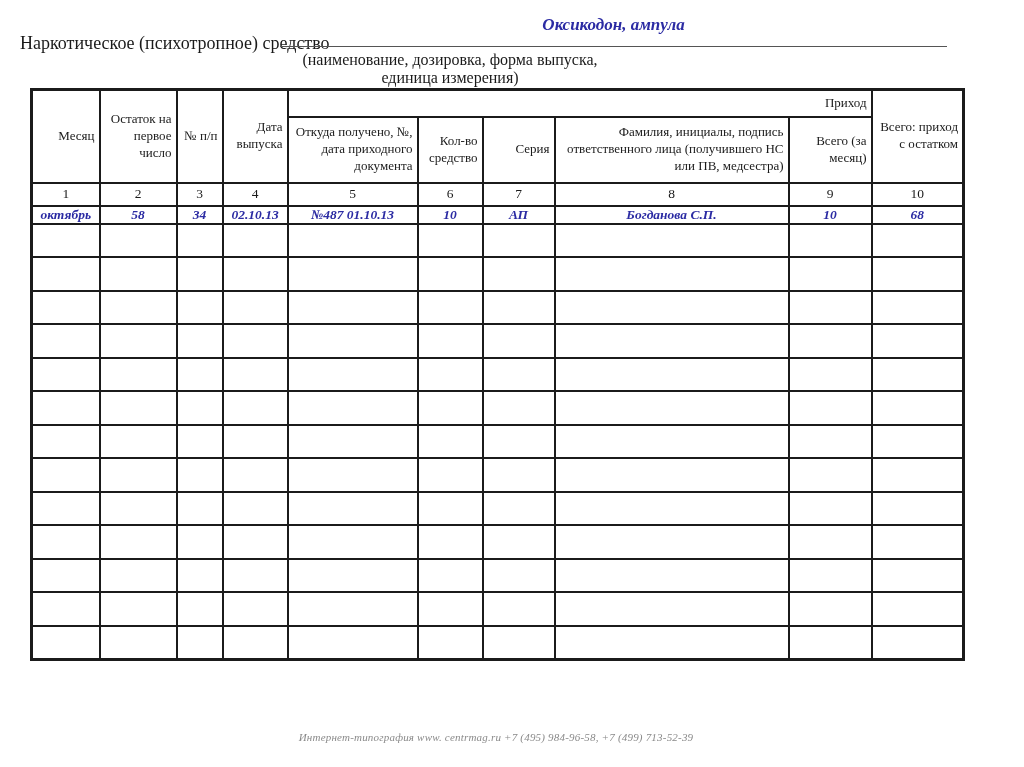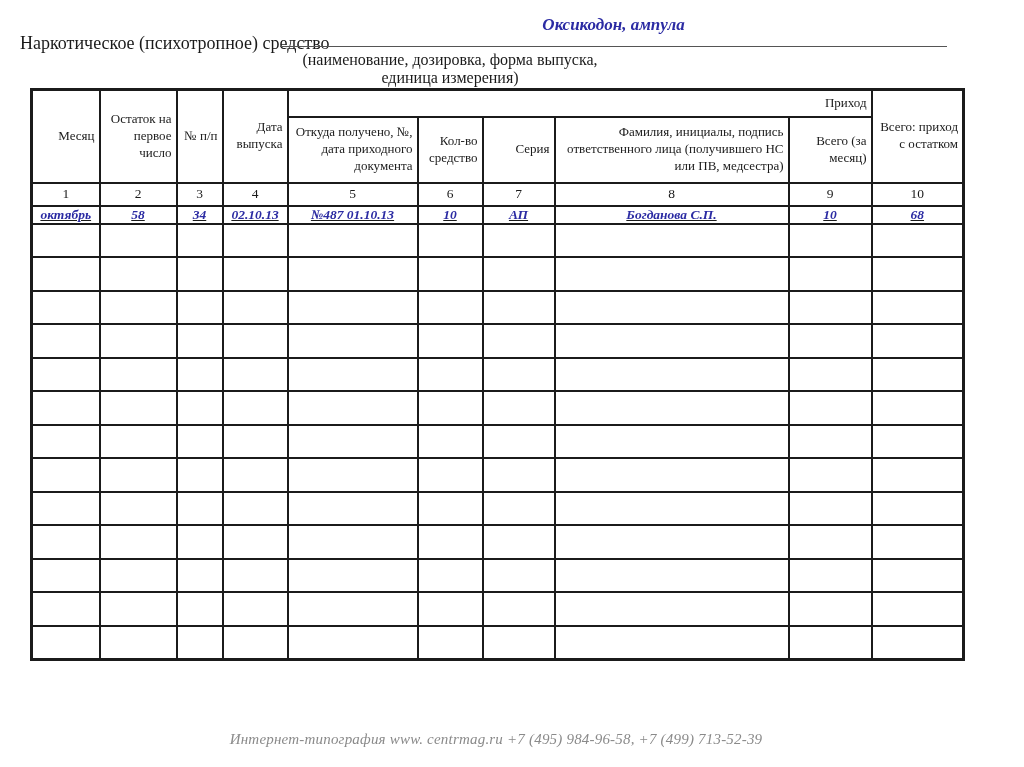--- a/index.html
+++ b/index.html
@@ -34,29 +34,29 @@
     font-weight:normal;font-size:13px;line-height:1.3;
     text-align:right;vertical-align:middle;padding:2px 4px;
   }
   th.small{font-size:12.5px;}
   tr.hdr-group{height:27px;}
   tr.hdr-sub{height:66px;}
   tr.num-row{height:23px;}
   tr.num-row td{
     font-size:13.5px;text-align:center;vertical-align:middle;padding:0;
   }
-  tr.data-row{height:14px;text-decoration:underline;}
+  tr.data-row{height:14px;}
   tr.data-row td{
     font-size:13.5px;font-weight:bold;font-style:italic;
     text-align:center;vertical-align:middle;padding:0 2px;white-space:nowrap;
   }
   tr.empty-row{height:33.5px;}
   .footer-note{
     position:absolute;left:30px;top:731px;width:932px;text-align:center;
-    font-size:15px;font-style:italic;letter-spacing:0.2px;
+    font-size:11px;font-style:italic;letter-spacing:0.2px;
   }
 </style>
 </head>
 <body>
 
 <div class="form-label">Наркотическое (психотропное) средство</div>
 <div class="substance-value" style="color: rgb(43, 43, 163);">Оксикодон, ампула</div>
 <div class="blank-line"></div>
 <div class="caption">(наименование, дозировка, форма выпуска, единица измерения)</div>
 

